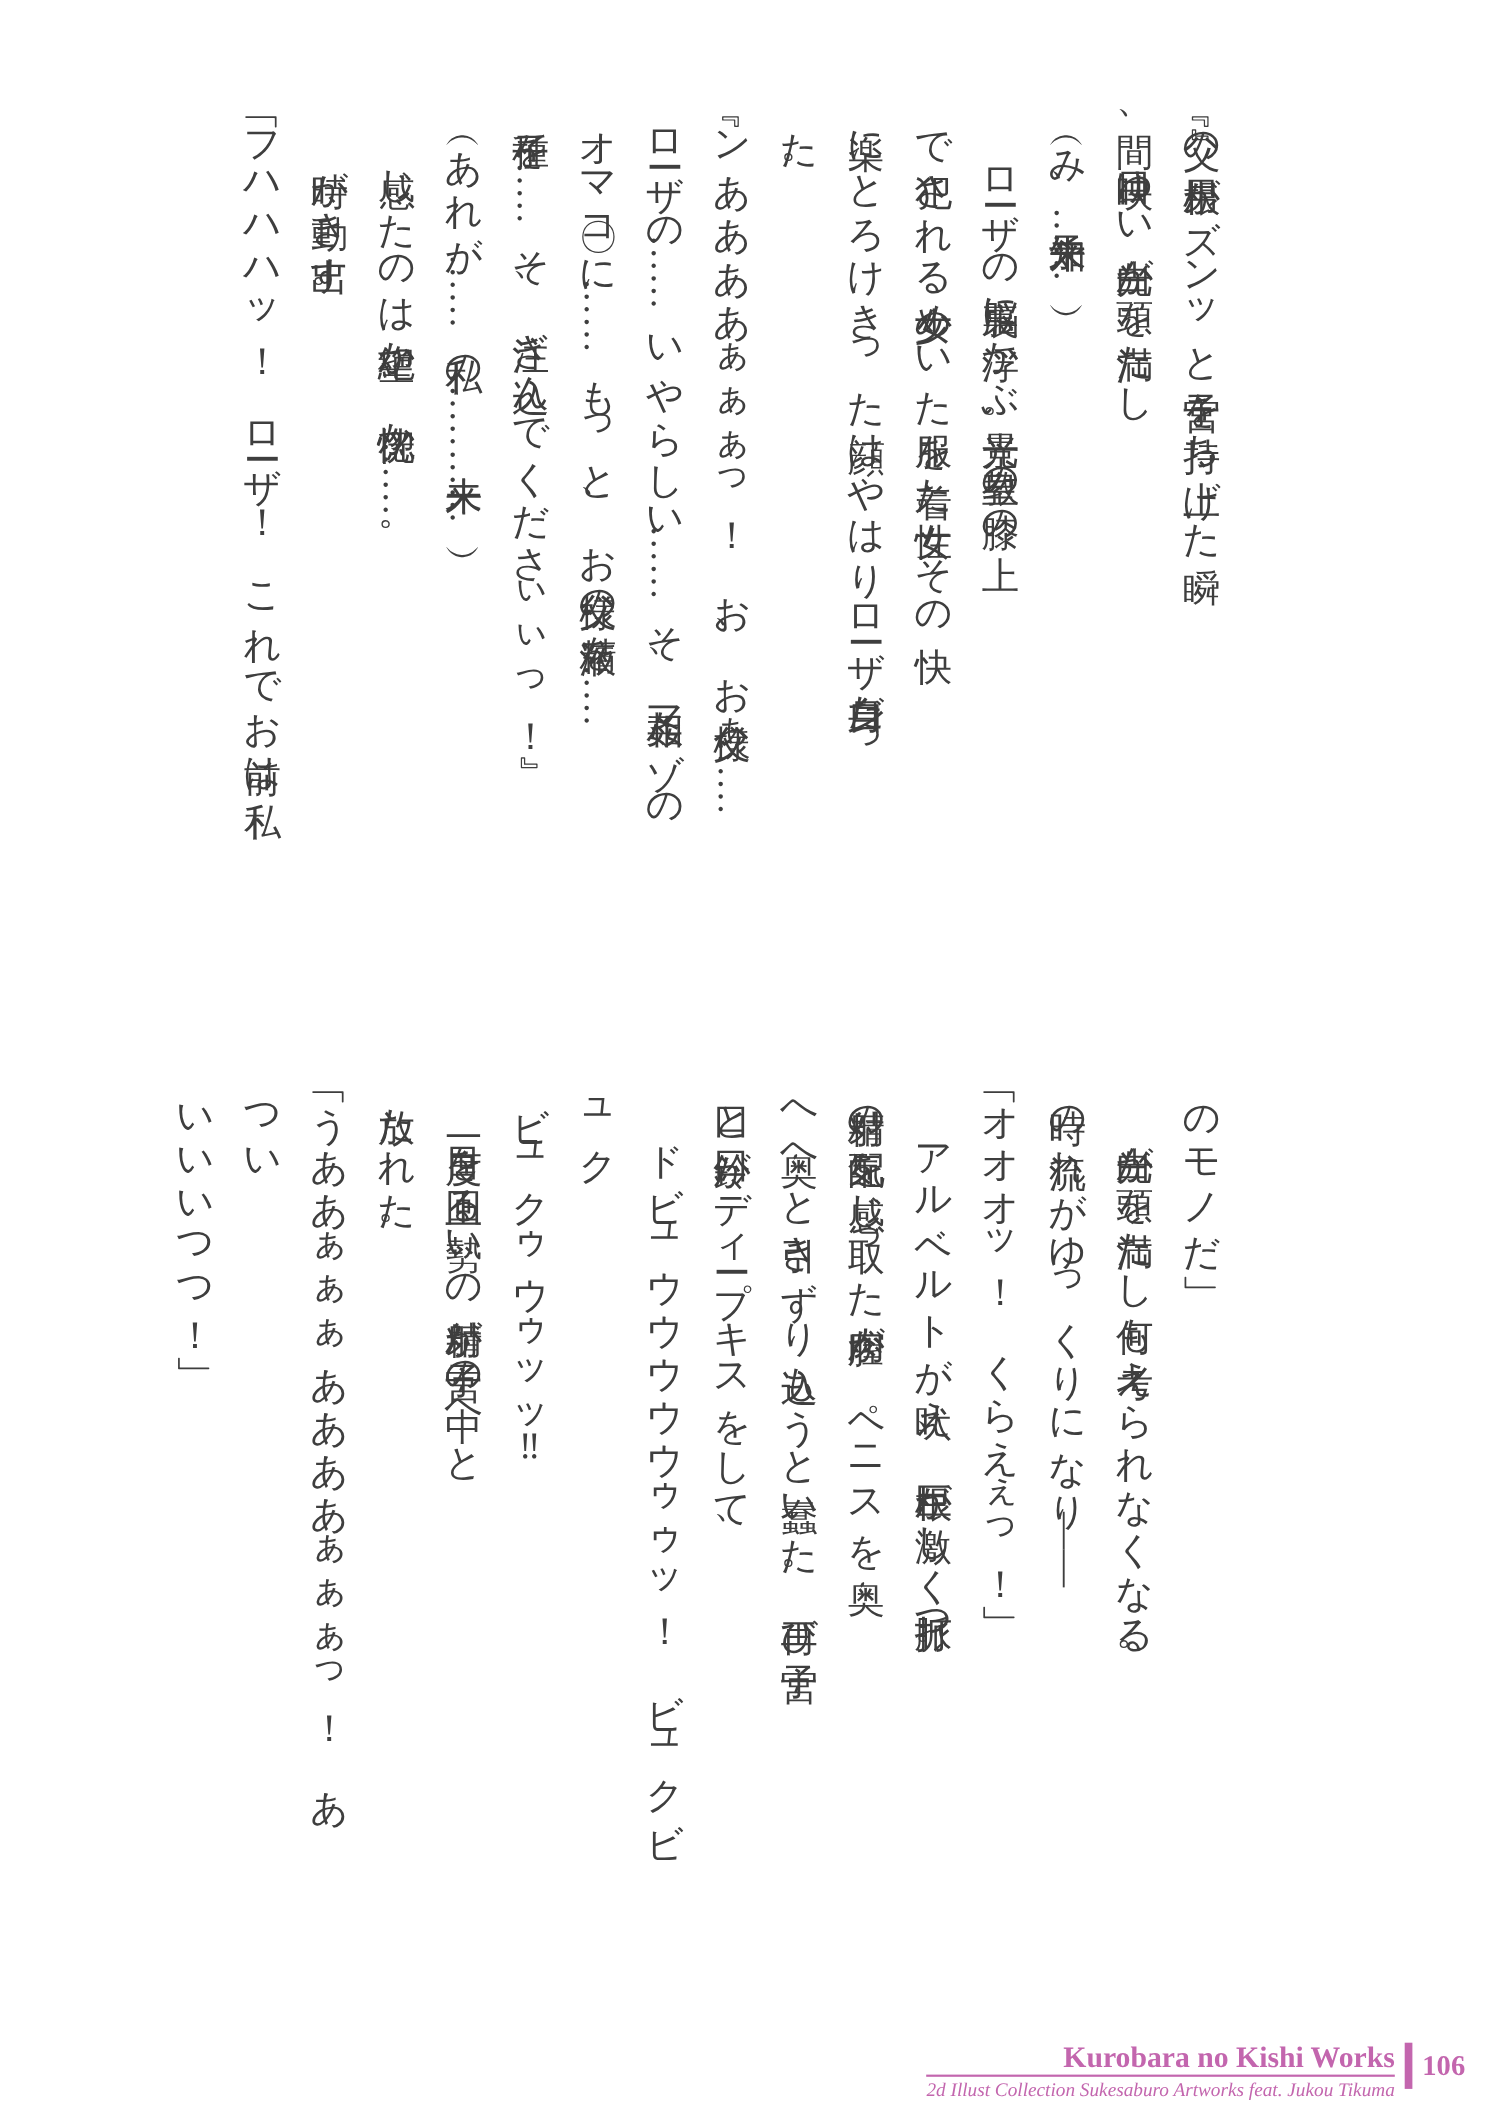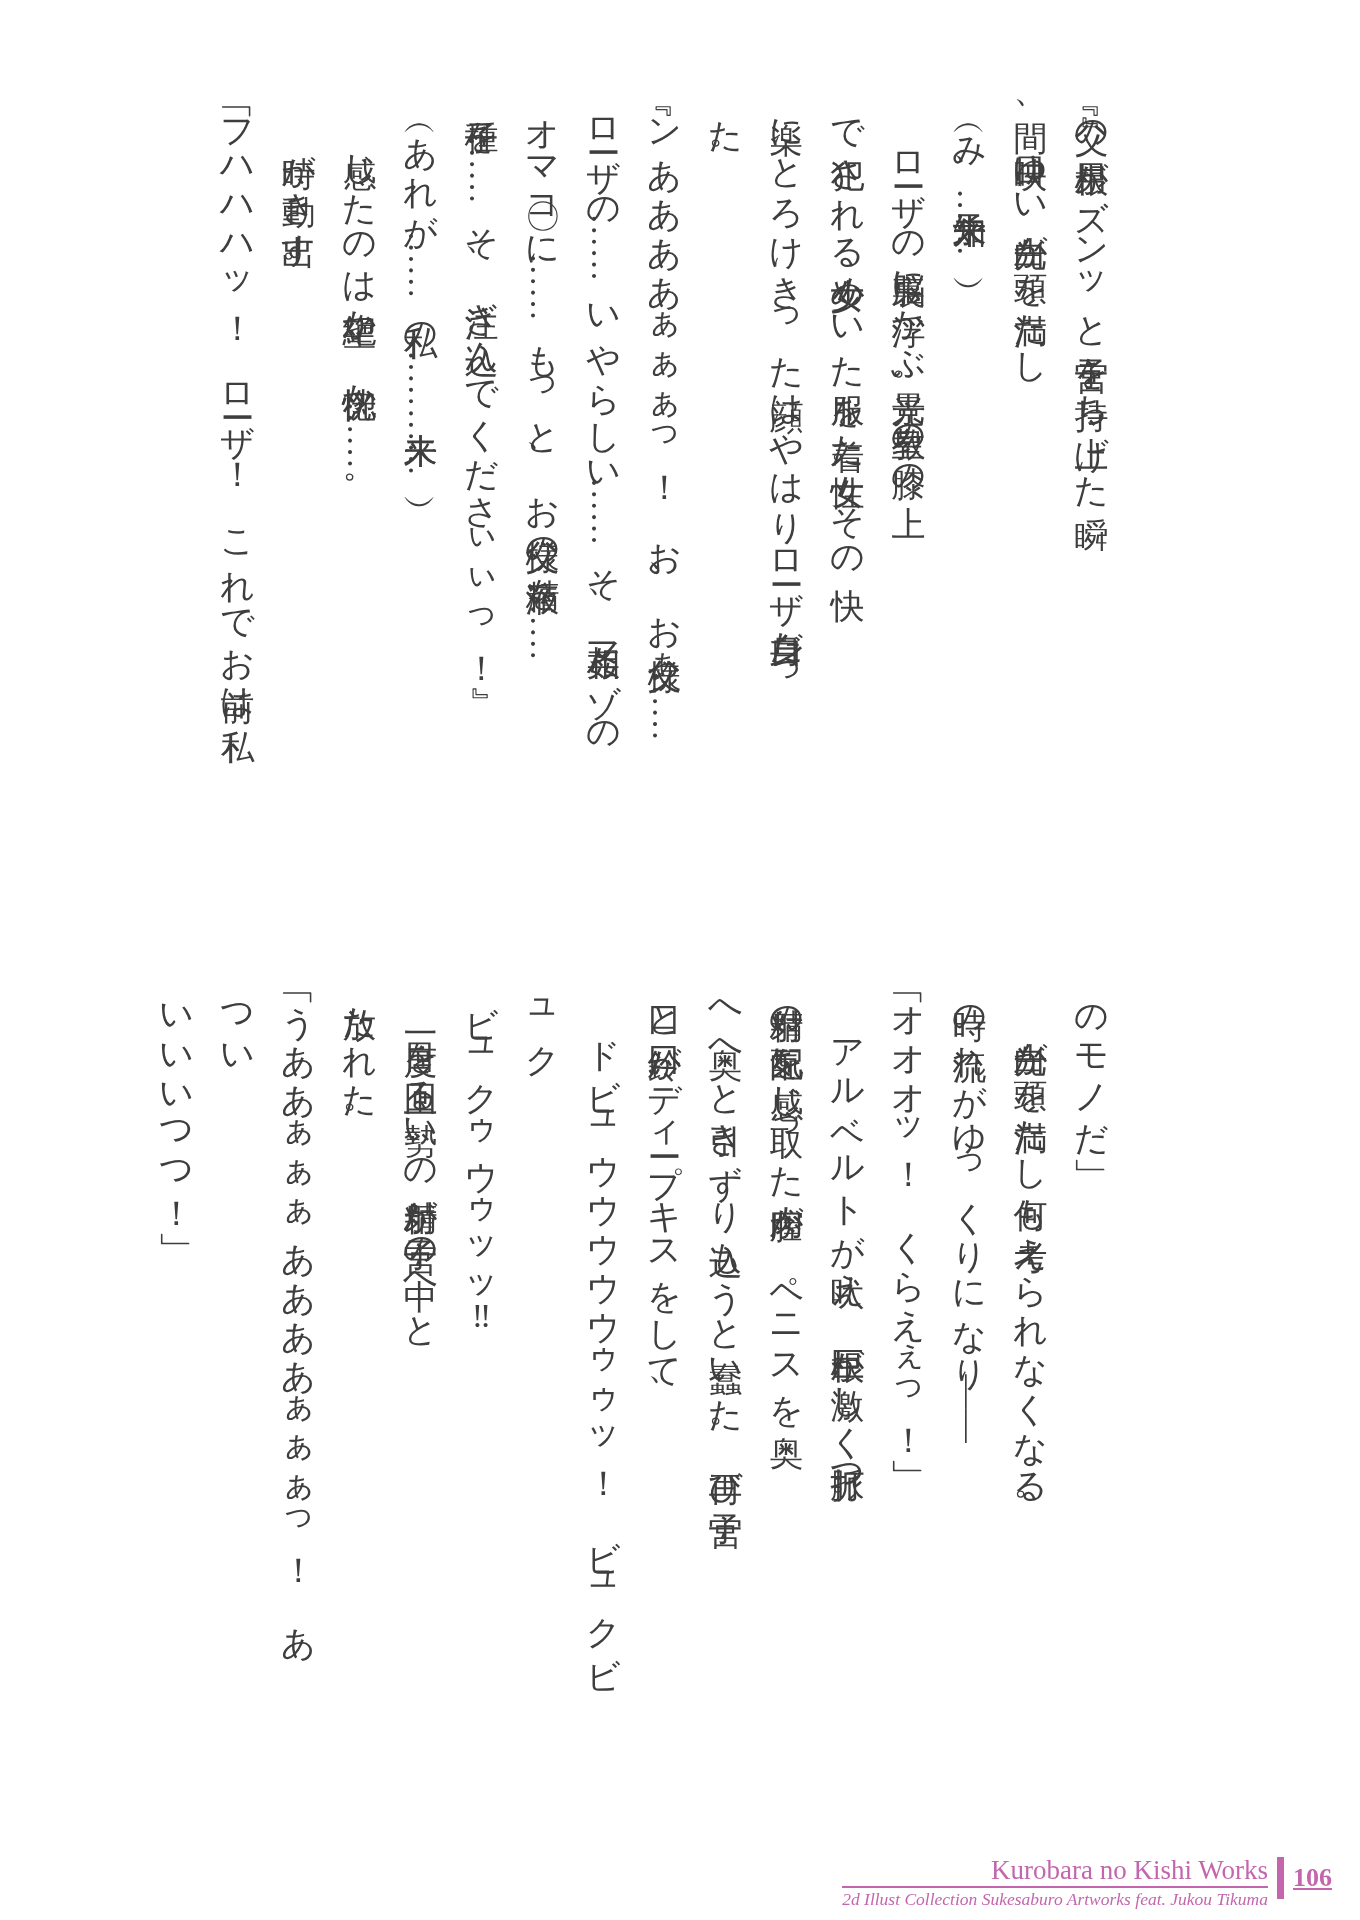--- a/index.html
+++ b/index.html
@@ -38,21 +38,21 @@
     display: flex;
     align-items: flex-start;
     font-family: "Liberation Serif", "DejaVu Serif", serif;
     color: #c366ae;
   }
   .footer-text {
     text-align: right;
   }
   .footer-title {
     font-size: 27px;
-    font-weight: normal;
+    font-weight: bold;
     line-height: 1.05;
     white-space: nowrap;
   }
   .footer-rule {
     border-top: 2px solid #c366ae;
     margin: 2px 0 1px 0;
     width: 100%;
   }
   .footer-subtitle {
     font-size: 17.5px;
@@ -65,21 +65,20 @@
     height: 42px;
     background: #c366ae;
     margin-left: 9px;
     margin-right: 9px;
     margin-top: 1px;
   }
   .footer-page {
     font-size: 26px;
     font-weight: bold;
     margin-top: 7px;
-    text-decoration: underline;
   }
 </style>
 </head>
 <body>
 
 <div id="top-block" class="vblock">
     <p>『父』の男根がズンッと子宮を持ち上げた瞬</p>
     <p>間、目映ゆい白光が頭を満たし</p>
     <p style="text-indent: 0.5em;">（み、未来予知……）</p>
     <p style="text-indent: 1em;">ローザの脳裏に浮かぶ光景。教皇の膝の上</p>

